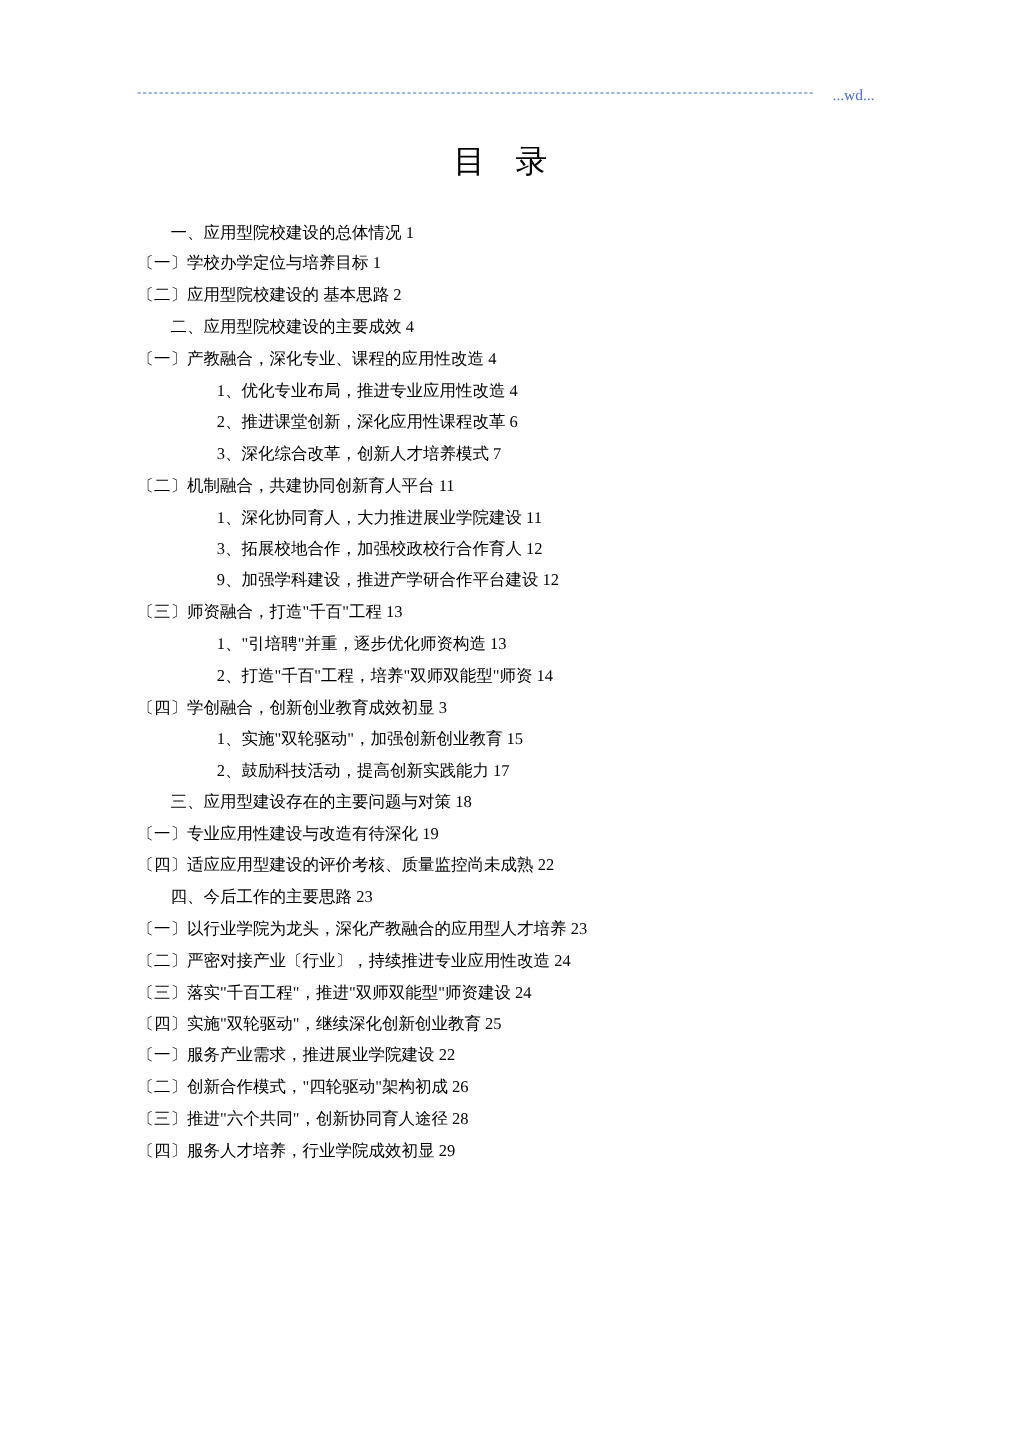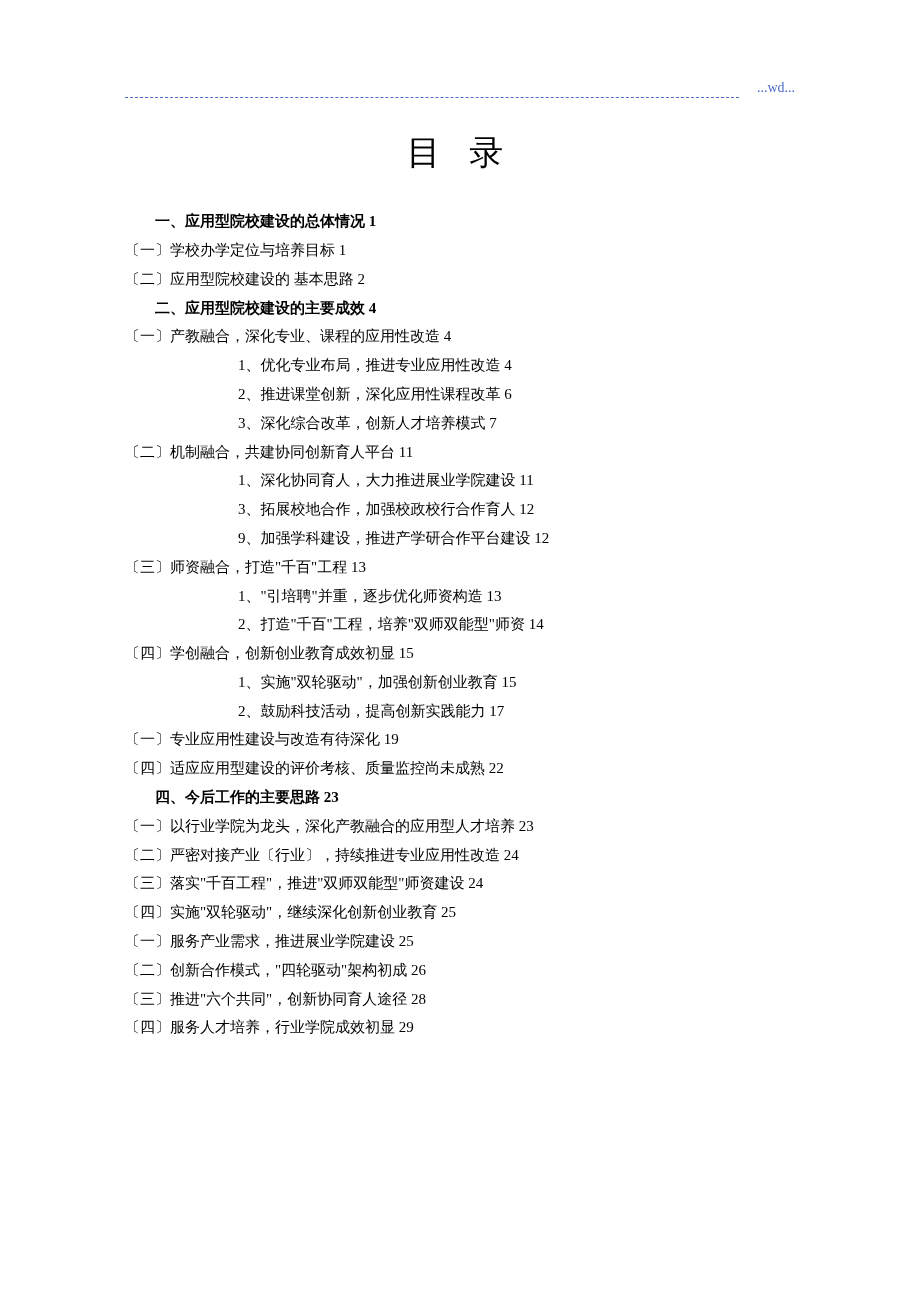--- a/index.html
+++ b/index.html
@@ -19,50 +19,50 @@
       box-sizing: border-box;
       position: relative;
     }
     .header-line {
       color: #4a6bc9;
       font-size: 13px;
       letter-spacing: 0px;
       white-space: nowrap;
       margin-bottom: 18px;
       display: flex;
-      align-items: flex-end;
+      align-items: center;
       gap: 12px;
     }
     .header-dashes {
       flex: 1;
       border-bottom: 1px dashed #4a6bc9;
       position: relative;
       top: -4px;
       margin-right: 6px;
     }
     .header-wd {
       color: #4a6bc9;
       font-size: 14px;
     }
     .title {
       text-align: center;
-      font-size: 34px;
+      font-size: 29px;
       font-family: "SimSun", "宋体", serif;
       font-weight: normal;
       margin: 0 0 22px 0;
       letter-spacing: 10px;
     }
     .section-head {
-      font-weight: bold;
+      font-weight: normal;
       margin-left: 30px;
     }
     .sub-item {
     }
     .sub-sub-item {
-      margin-left: 113px;
+      margin-left: 72px;
     }
     .row {
       display: block;
     }
   </style>
 </head>
 <body>
 
 <div class="page">
 
@@ -82,29 +82,30 @@
       <div class="row sub-sub-item">1、优化专业布局，推进专业应用性改造 4</div>
       <div class="row sub-sub-item">2、推进课堂创新，深化应用性课程改革 6</div>
       <div class="row sub-sub-item">3、深化综合改革，创新人才培养模式 7</div>
       <div class="row sub-item">〔二〕机制融合，共建协同创新育人平台 11</div>
       <div class="row sub-sub-item">1、深化协同育人，大力推进展业学院建设 11</div>
       <div class="row sub-sub-item">3、拓展校地合作，加强校政校行合作育人 12</div>
       <div class="row sub-sub-item">9、加强学科建设，推进产学研合作平台建设 12</div>
       <div class="row sub-item">〔三〕师资融合，打造"千百"工程 13</div>
       <div class="row sub-sub-item">1、"引培聘"并重，逐步优化师资构造 13</div>
       <div class="row sub-sub-item">2、打造"千百"工程，培养"双师双能型"师资 14</div>
-      <div class="row sub-item">〔四〕学创融合，创新创业教育成效初显 15</div>
+      <div class="row sub-item">〔四〕学创融合，创新创业教育成效初显 3</div>
       <div class="row sub-sub-item">1、实施"双轮驱动"，加强创新创业教育 15</div>
       <div class="row sub-sub-item">2、鼓励科技活动，提高创新实践能力 17</div>
+      <div class="row section-head">三、应用型建设存在的主要问题与对策 18</div>
       <div class="row sub-item">〔一〕专业应用性建设与改造有待深化 19</div>
       <div class="row sub-item">〔四〕适应应用型建设的评价考核、质量监控尚未成熟 22</div>
       <div class="row section-head">四、今后工作的主要思路 23</div>
       <div class="row sub-item">〔一〕以行业学院为龙头，深化产教融合的应用型人才培养 23</div>
       <div class="row sub-item">〔二〕严密对接产业〔行业〕，持续推进专业应用性改造 24</div>
       <div class="row sub-item">〔三〕落实"千百工程"，推进"双师双能型"师资建设 24</div>
       <div class="row sub-item">〔四〕实施"双轮驱动"，继续深化创新创业教育 25</div>
-      <div class="row sub-item">〔一〕服务产业需求，推进展业学院建设 25</div>
+      <div class="row sub-item">〔一〕服务产业需求，推进展业学院建设 22</div>
       <div class="row sub-item">〔二〕创新合作模式，"四轮驱动"架构初成 26</div>
       <div class="row sub-item">〔三〕推进"六个共同"，创新协同育人途径 28</div>
       <div class="row sub-item">〔四〕服务人才培养，行业学院成效初显 29</div>
     </div>
 
 </div>
 
 </body></html>

